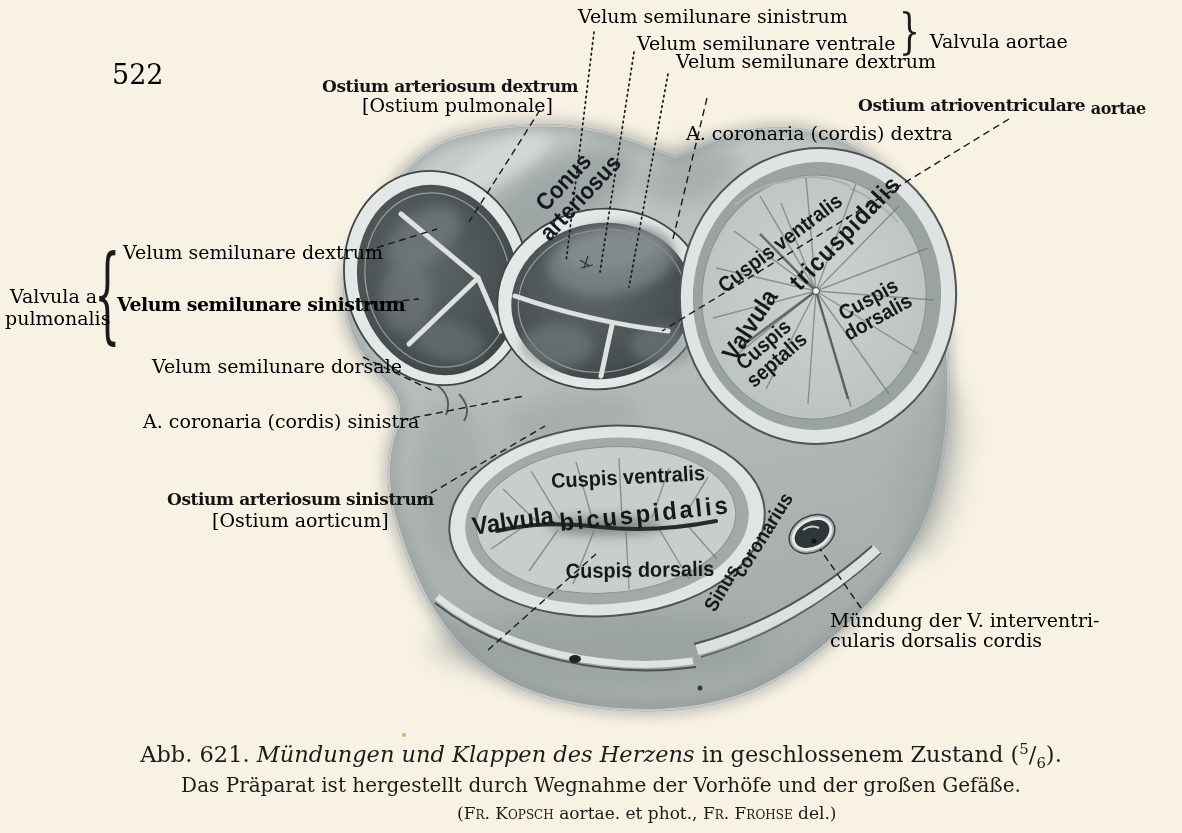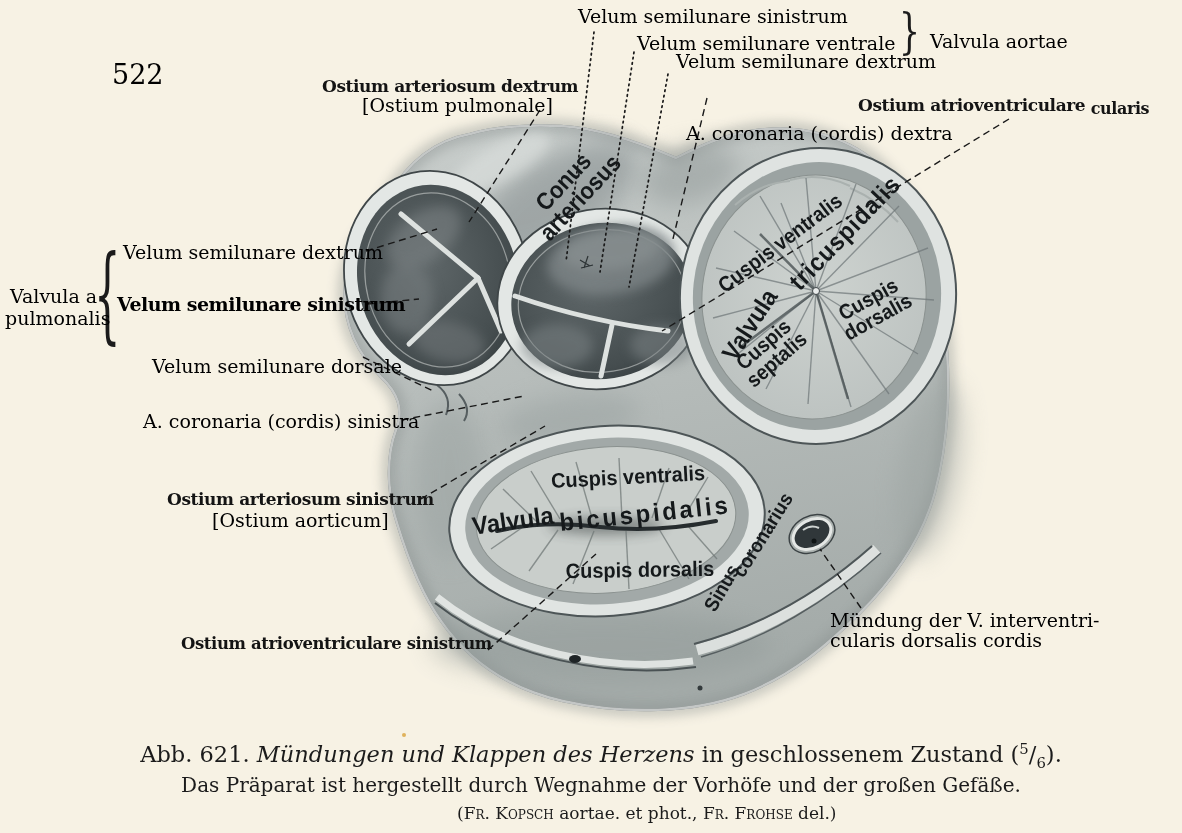--- a/index.html
+++ b/index.html
@@ -221,35 +221,34 @@
 
   <div class="slabel" style="left:112px;top:36px;font-size:27px;margin-top:24px;">522</div>
 
   <div class="slabel" style="left:578px;top:6px;">Velum semilunare sinistrum</div>
   <div class="slabel" style="left:637px;top:33px;">Velum semilunare ventrale</div>
   <div class="slabel" style="left:676px;top:51px;">Velum semilunare dextrum</div>
   <div class="brace" style="left:899px;top:3px;font-size:30px;transform:scale(1.1,1.62);">}</div>
   <div class="slabel" style="left:930px;top:31px;">Valvula aortae</div>
   <div class="slabel" style="left:686px;top:75px;margin-top:48px;">A. coronaria (cordis) dextra</div>
   <div class="slabel bold" style="left:858px;top:96px;font-size:17px;">
-    <span>Ostium atrioventriculare </span><span class="tail-low">cularis</span>
+    <span>Ostium atrioventriculare </span><span class="tail-low">aortae</span>
   </div>
   <div class="slabel bold" style="left:322px;top:77px;font-size:17px;">Ostium arteriosum dextrum</div>
   <div class="slabel" style="left:362px;top:95px;">[Ostium pulmonale]</div>
 
   <div class="brace" style="left:94px;top:232px;font-size:44px;transform:scale(0.95,2.4);">{</div>
   <div class="slabel" style="left:10px;top:286px;">Valvula a</div>
   <div class="slabel" style="left:5px;top:308px;">pulmonalis</div>
   <div class="slabel" style="left:123px;top:242px;">Velum semilunare dextrum</div>
   <div class="slabel" style="left:117px;top:294px;font-weight:700;letter-spacing:-0.5px;">Velum semilunare sinistrum</div>
   <div class="slabel" style="left:152px;top:348px;margin-top:8px;">Velum semilunare dorsale</div>
   <div class="slabel bold" style="left:167px;top:490px;font-size:17px;">Ostium arteriosum sinistrum</div>
   <div class="slabel" style="left:143px;top:411px;">A. coronaria (cordis) sinistra</div>
   <div class="slabel" style="left:212px;top:510px;">[Ostium aorticum]</div>
-  <div class="slabel bold" style="left:181px;top:635px;font-size:16.5px;">Ostium atrioventriculare sinistrum</div>
 
   <div class="slabel" style="left:830px;top:610px;">Mündung der V. interventri-</div>
   <div class="slabel" style="left:830px;top:630px;">cularis dorsalis cordis</div>
 
   <div class="caption-line cap1">
     <span>Abb. 621. </span><span class="it">Mündungen und Klappen des Herzens</span><span> in geschlossenem Zustand </span><span><span>(</span><span class="sup">5</span><span>/</span><span class="sub">6</span><span>).</span></span>
   </div>
   <div class="caption-line cap2">Das Präparat ist hergestellt durch Wegnahme der Vorhöfe und der großen Gefäße.</div>
   <div class="cap3">
     <span>(</span><span class="sc">Fr. Kopsch</span><span> aortae. et phot., </span><span class="sc">Fr. Frohse</span><span> del.)</span>

